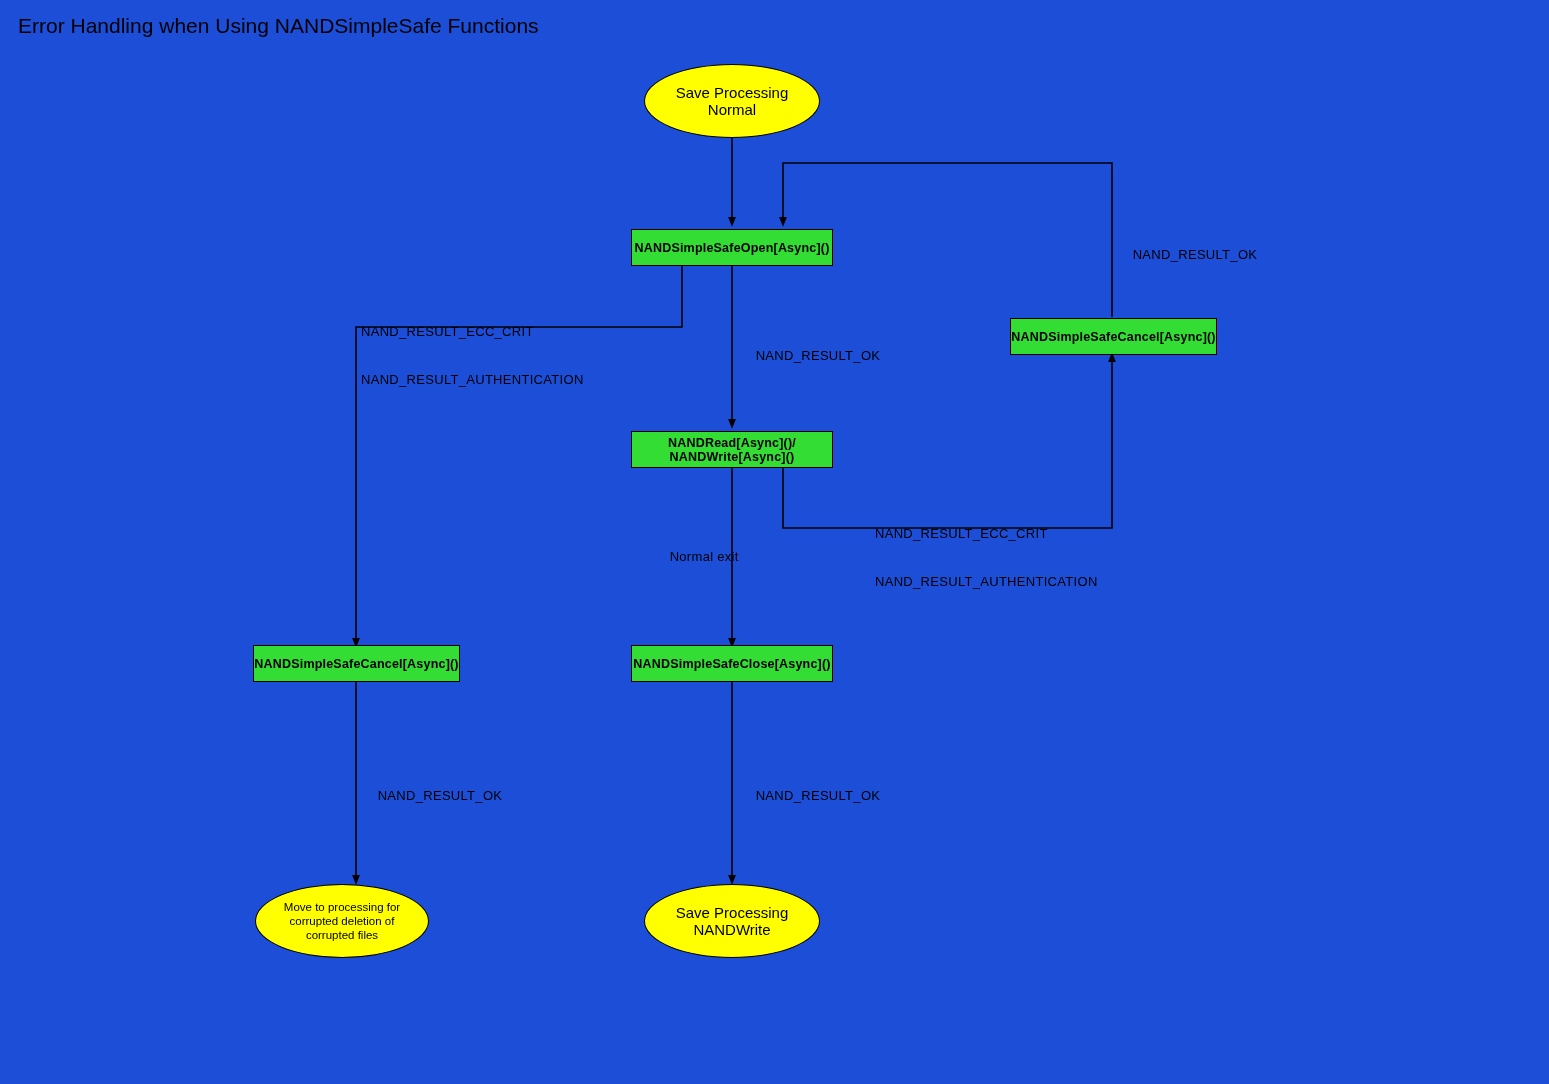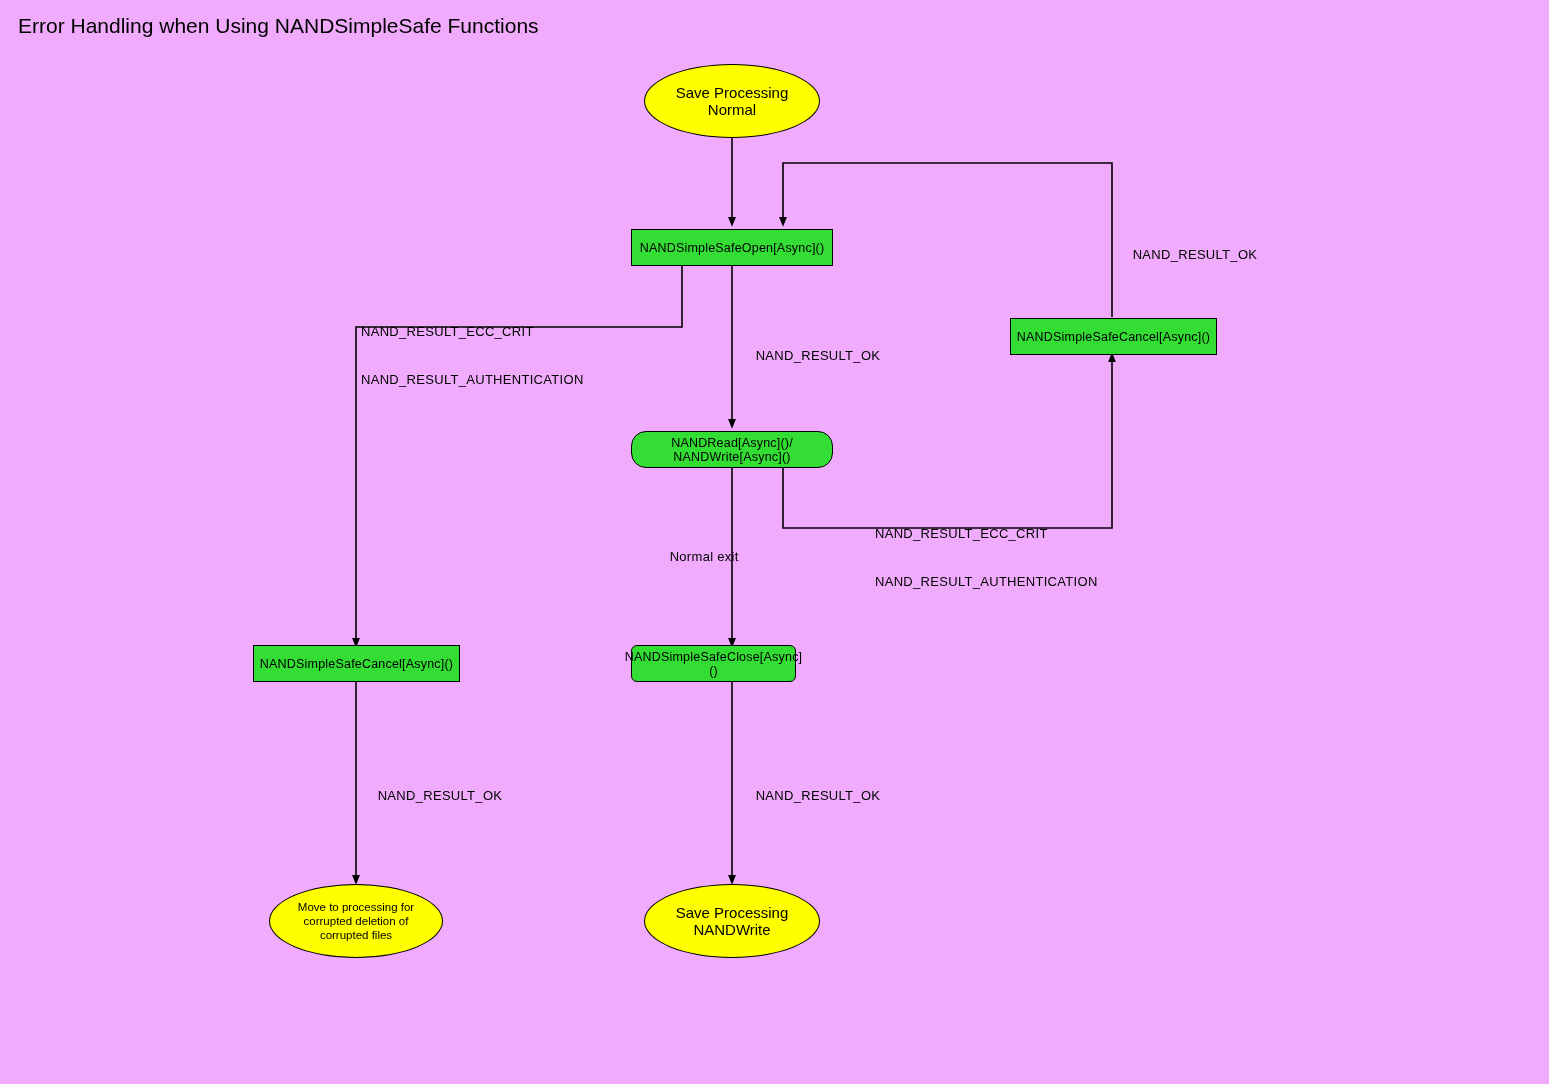--- a/index.html
+++ b/index.html
@@ -9,21 +9,21 @@
   }
   body {
     font-family: "Liberation Sans", sans-serif;
     color: #000000;
   }
   #canvas {
     position: relative;
     width: 1549px;
     height: 1084px;
     overflow: hidden;
-    background: #f0abfc;
+    background: #1d4ed8;
   }
   #title {
     position: absolute;
     left: 18px;
     top: 14px;
     font-size: 21px;
     font-weight: 400;
     color: #000000;
     white-space: nowrap;
     letter-spacing: 0px;
@@ -44,20 +44,21 @@
     justify-content: center;
     text-align: center;
     color: #000000;
   }
   .proc {
     background: #33dd33;
     border: 1.5px solid #000000;
     font-size: 12.5px;
     line-height: 14px;
     letter-spacing: 0.2px;
+    font-weight: bold;
   }
   .term {
     background: #ffff00;
     border: 1.5px solid #000000;
     border-radius: 50%;
     font-size: 15px;
     line-height: 17px;
   }
   .term.small {
     font-size: 11.5px;
@@ -107,40 +108,40 @@
     <div>
       <div>Save Processing</div>
       <div>Normal</div>
     </div>
   </div>
 
   <div class="node proc" style="left:631px; top:229px; width:202px; height:37px;">
     <span>NANDSimpleSafeOpen[Async]()</span>
   </div>
 
-  <div class="node proc" style="left:631px; top:431px; width:202px; height:37px;border-radius:15px;">
+  <div class="node proc" style="left:631px; top:431px; width:202px; height:37px;">
     <div>
       <div>NANDRead[Async]()/</div>
       <div>NANDWrite[Async]()</div>
     </div>
   </div>
 
   <div class="node proc" style="left:1010px; top:318px; width:207px; height:37px;">
     <span>NANDSimpleSafeCancel[Async]()</span>
   </div>
 
   <div class="node proc" style="left:253px; top:645px; width:207px; height:37px;">
     <span>NANDSimpleSafeCancel[Async]()</span>
   </div>
 
-  <div class="node proc" style="left:631px; top:645px; width:165px; height:37px;border-radius:6px;">
+  <div class="node proc" style="left:631px; top:645px; width:202px; height:37px;">
     <span>NANDSimpleSafeClose[Async]()</span>
   </div>
 
-  <div class="node term small" style="left:269px; top:884px; width:174px; height:74px;">
+  <div class="node term small" style="left:255px; top:884px; width:174px; height:74px;">
     <div>
       <div>Move to processing  for</div>
       <div>corrupted deletion of</div>
       <div>corrupted files</div>
     </div>
   </div>
 
   <div class="node term" style="left:644px; top:884px; width:176px; height:74px;">
     <div>
       <div>Save Processing</div>

